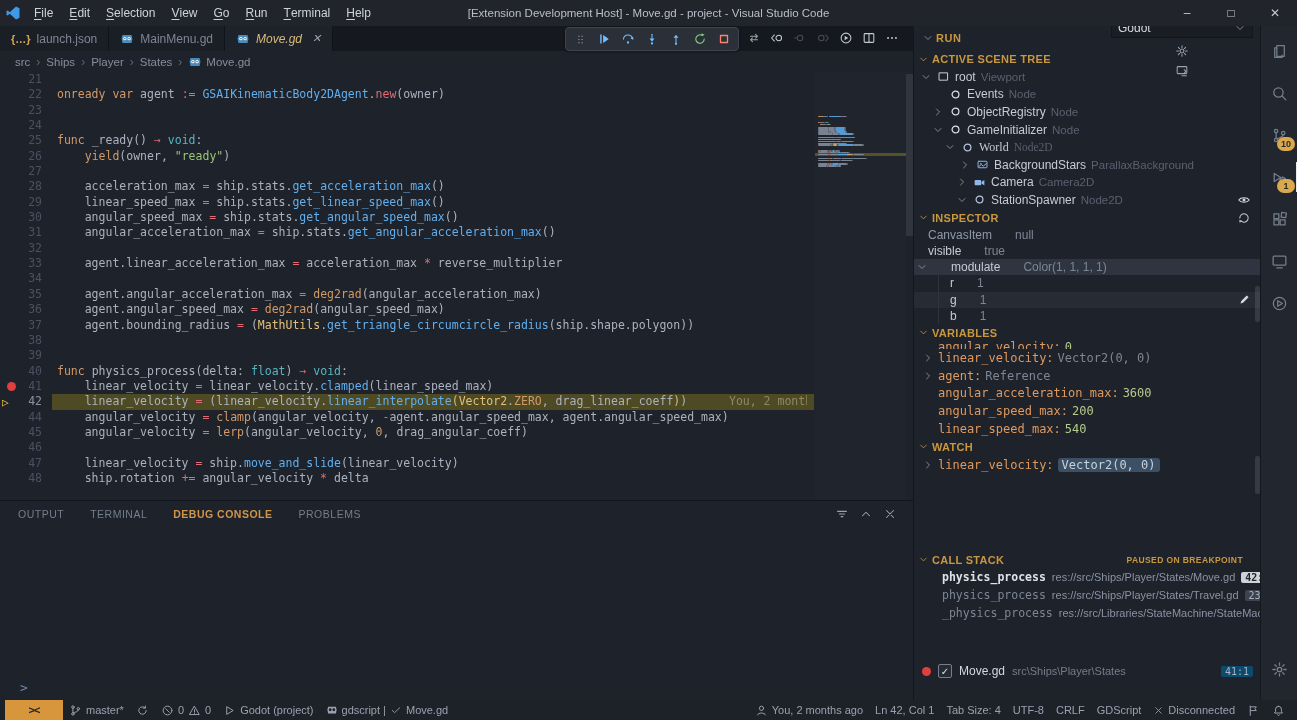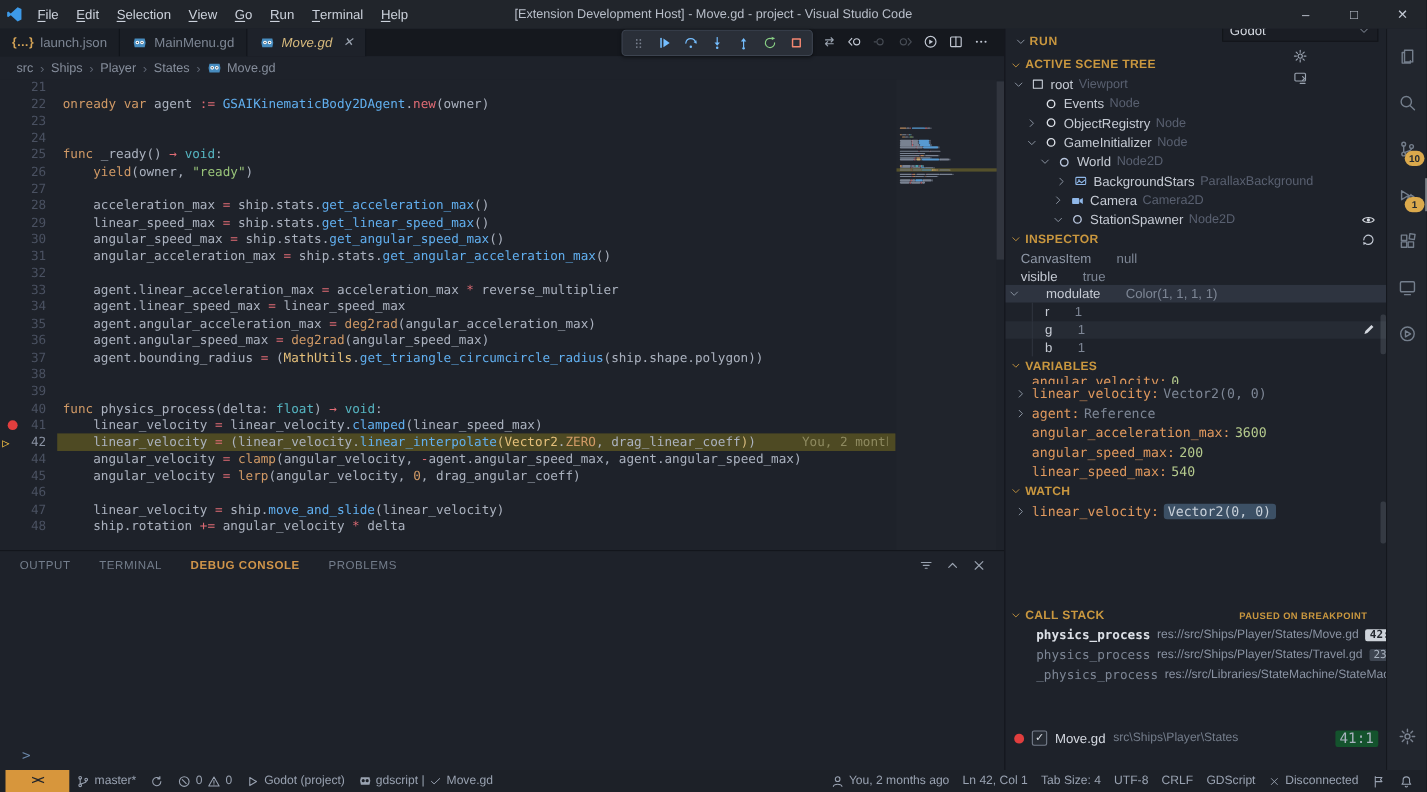--- a/index.html
+++ b/index.html
@@ -92,22 +92,22 @@
   .cs-path{margin-left:auto;font-size:11px;color:#8a93a3;white-space:nowrap;}
   .cs-badge{font-size:10px;font-family:"DejaVu Sans Mono",monospace;padding:0 4px;border-radius:2px;
             background:#3d4450;color:#a9b2bf;}
   .cs-row.current .cs-badge{background:#ced3da;color:#24282f;font-weight:bold;}
   .bp-row{height:16px;display:flex;align-items:center;gap:7px;padding-left:8px;}
   .bp-dot{width:9px;height:9px;border-radius:50%;background:#e13e3e;}
   .cbox{width:12px;height:12px;border:1px solid #767e8c;border-radius:2px;display:flex;align-items:center;
         justify-content:center;color:#dbe0e6;font-size:10px;background:#262b33;}
   .bp-file{color:#d4d8e0;}
   .bp-path{color:#747d8b;font-size:11px;}
-  .bp-badge{margin-left:auto;margin-right:8px;font-size:13px;font-family:"DejaVu Sans Mono",monospace;
-            padding:0 4px;border-radius:2px;background:#14532d;color:#a9b2bf;}
+  .bp-badge{margin-left:auto;margin-right:8px;font-size:10px;font-family:"DejaVu Sans Mono",monospace;
+            padding:0 4px;border-radius:2px;background:#0c4a6e;color:#a9b2bf;}
   .sb-scroll{position:absolute;right:1px;width:5px;background:rgba(160,170,185,.18);border-radius:2px;}
   .spacer{flex:none;}
   
   .activitybar{position:absolute;left:1260px;top:26px;width:37px;height:674px;background:#22262e;
                border-left:1px solid #14171d;display:flex;flex-direction:column;align-items:center;}
   .ab-item{position:relative;width:37px;height:42px;display:flex;align-items:center;justify-content:center;color:#747e8c;}
   .ab-item.active{color:#e2e6ec;}
   .ab-item.active::after{content:"";position:absolute;right:0;top:6px;bottom:6px;width:2px;background:#e7eaef;}
   .ab-badge{position:absolute;right:3px;bottom:5px;min-width:14px;height:14px;border-radius:8px;background:#dba94c;
             color:#252a31;font-size:9px;font-weight:bold;display:flex;align-items:center;justify-content:center;padding:0 2px;}
@@ -336,21 +336,21 @@
         <div class="line"><span class="ln">24</span><span class="lt"></span></div>
         <div class="line"><span class="ln">25</span><span class="lt"><span class="tk-kw">func</span><span class="tk-id"> _ready</span><span class="tk-pn">()</span><span class="tk-id"> </span><span class="tk-op">→</span><span class="tk-id"> </span><span class="tk-type">void</span><span class="tk-pn">:</span></span></div>
         <div class="line"><span class="ln">26</span><span class="lt"><span class="tk-id">    </span><span class="tk-kw">yield</span><span class="tk-pn">(</span><span class="tk-id">owner</span><span class="tk-pn">,</span><span class="tk-id"> </span><span class="tk-str">"ready"</span><span class="tk-pn">)</span></span></div>
         <div class="line"><span class="ln">27</span><span class="lt"></span></div>
         <div class="line"><span class="ln">28</span><span class="lt"><span class="tk-id">    acceleration_max </span><span class="tk-op">=</span><span class="tk-id"> ship.stats.</span><span class="tk-fn">get_acceleration_max</span><span class="tk-pn">()</span></span></div>
         <div class="line"><span class="ln">29</span><span class="lt"><span class="tk-id">    linear_speed_max </span><span class="tk-op">=</span><span class="tk-id"> ship.stats.</span><span class="tk-fn">get_linear_speed_max</span><span class="tk-pn">()</span></span></div>
         <div class="line"><span class="ln">30</span><span class="lt"><span class="tk-id">    angular_speed_max </span><span class="tk-op">=</span><span class="tk-id"> ship.stats.</span><span class="tk-fn">get_angular_speed_max</span><span class="tk-pn">()</span></span></div>
         <div class="line"><span class="ln">31</span><span class="lt"><span class="tk-id">    angular_acceleration_max </span><span class="tk-op">=</span><span class="tk-id"> ship.stats.</span><span class="tk-fn">get_angular_acceleration_max</span><span class="tk-pn">()</span></span></div>
         <div class="line"><span class="ln">32</span><span class="lt"></span></div>
         <div class="line"><span class="ln">33</span><span class="lt"><span class="tk-id">    agent.linear_acceleration_max </span><span class="tk-op">=</span><span class="tk-id"> acceleration_max </span><span class="tk-op">*</span><span class="tk-id"> reverse_multiplier</span></span></div>
-        <div class="line"><span class="ln">34</span><span class="lt"><span class="tk-id">    agent.linear_speed_max </span><span class="tk-op">=</span><span class="tk-id"> linear_speed_max</span></span></div>
+        <div class="line"><span class="ln">34</span></div>
         <div class="line"><span class="ln">35</span><span class="lt"><span class="tk-id">    agent.angular_acceleration_max </span><span class="tk-op">=</span><span class="tk-id"> </span><span class="tk-kw">deg2rad</span><span class="tk-pn">(</span><span class="tk-id">angular_acceleration_max</span><span class="tk-pn">)</span></span></div>
         <div class="line"><span class="ln">36</span><span class="lt"><span class="tk-id">    agent.angular_speed_max </span><span class="tk-op">=</span><span class="tk-id"> </span><span class="tk-kw">deg2rad</span><span class="tk-pn">(</span><span class="tk-id">angular_speed_max</span><span class="tk-pn">)</span></span></div>
         <div class="line"><span class="ln">37</span><span class="lt"><span class="tk-id">    agent.bounding_radius </span><span class="tk-op">=</span><span class="tk-id"> </span><span class="tk-pn">(</span><span class="tk-cls">MathUtils</span><span class="tk-pn">.</span><span class="tk-fn">get_triangle_circumcircle_radius</span><span class="tk-pn">(</span><span class="tk-id">ship.shape.polygon</span><span class="tk-pn">))</span></span></div>
         <div class="line"><span class="ln">38</span><span class="lt"></span></div>
         <div class="line"><span class="ln">39</span><span class="lt"></span></div>
         <div class="line"><span class="ln">40</span><span class="lt"><span class="tk-kw">func</span><span class="tk-id"> physics_process</span><span class="tk-pn">(</span><span class="tk-id">delta</span><span class="tk-pn">:</span><span class="tk-id"> </span><span class="tk-type">float</span><span class="tk-pn">)</span><span class="tk-id"> </span><span class="tk-op">→</span><span class="tk-id"> </span><span class="tk-type">void</span><span class="tk-pn">:</span></span></div>
         <div class="line"><span class="bp"></span><span class="ln">41</span><span class="lt"><span class="tk-id">    linear_velocity </span><span class="tk-op">=</span><span class="tk-id"> linear_velocity.</span><span class="tk-fn">clamped</span><span class="tk-pn">(</span><span class="tk-id">linear_speed_max</span><span class="tk-pn">)</span></span></div>
         <div class="line cur"><div class="curbg"></div><span class="curptr">▷</span><span class="ln">42</span><span class="lt"><span class="tk-id">    linear_velocity </span><span class="tk-op">=</span><span class="tk-id"> </span><span class="tk-pn">(</span><span class="tk-id">linear_velocity.</span><span class="tk-fn">linear_interpolate</span><span class="tk-pn2">(</span><span class="tk-cls">Vector2</span><span class="tk-pn">.</span><span class="tk-num">ZERO</span><span class="tk-pn">,</span><span class="tk-id"> drag_linear_coeff</span><span class="tk-pn2">)</span><span class="tk-pn">)</span></span><span class="blame">You, 2 month</span></div>
         <div class="line"><span class="ln">44</span><span class="lt"><span class="tk-id">    angular_velocity </span><span class="tk-op">=</span><span class="tk-id"> </span><span class="tk-kw">clamp</span><span class="tk-pn">(</span><span class="tk-id">angular_velocity</span><span class="tk-pn">,</span><span class="tk-id"> </span><span class="tk-op">-</span><span class="tk-id">agent.angular_speed_max</span><span class="tk-pn">,</span><span class="tk-id"> agent.angular_speed_max</span><span class="tk-pn">)</span></span></div>
         <div class="line"><span class="ln">45</span><span class="lt"><span class="tk-id">    angular_velocity </span><span class="tk-op">=</span><span class="tk-id"> </span><span class="tk-kw">lerp</span><span class="tk-pn">(</span><span class="tk-id">angular_velocity</span><span class="tk-pn">,</span><span class="tk-id"> </span><span class="tk-num">0</span><span class="tk-pn">,</span><span class="tk-id"> drag_angular_coeff</span><span class="tk-pn">)</span></span></div>
@@ -607,21 +607,21 @@
           </svg>
         </span>
         <span class="icon">
           <svg width="13" height="13" viewBox="0 0 16 16" fill="none" stroke="#dde1e8" stroke-width="1.2" stroke-linecap="round" stroke-linejoin="round">
             <circle cx="8" cy="8" r="4.2" stroke-width="1.5"></circle>
           </svg>
         </span>
         <span class="tree-name">GameInitializer</span>
         <span class="tree-type">Node</span>
       </div>
-      <div class="tree-row" style="padding-left: 30px;">
+      <div class="tree-row" style="padding-left: 30px; font-family: Liberation Serif, serif;">
         <span class="icon" style="width: 12px;">
           <svg width="12" height="12" viewBox="0 0 16 16" fill="none" stroke="#8a93a0" stroke-width="1.2" stroke-linecap="round" stroke-linejoin="round">
             <path d="M4 6l4 4 4-4"></path>
           </svg>
         </span>
         <span class="icon">
           <svg width="13" height="13" viewBox="0 0 16 16" fill="none" stroke="#b9c6dd" stroke-width="1.2" stroke-linecap="round" stroke-linejoin="round">
             <circle cx="8" cy="8" r="4.2" stroke-width="1.5"></circle>
           </svg>
         </span>

